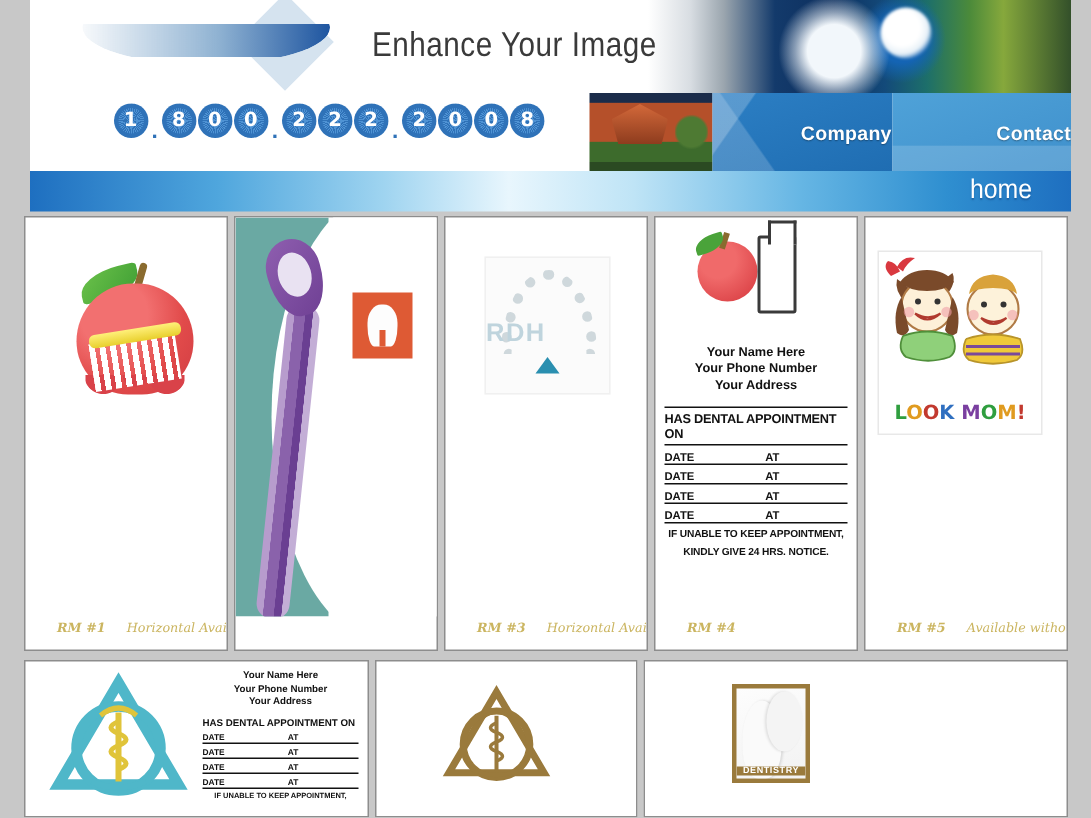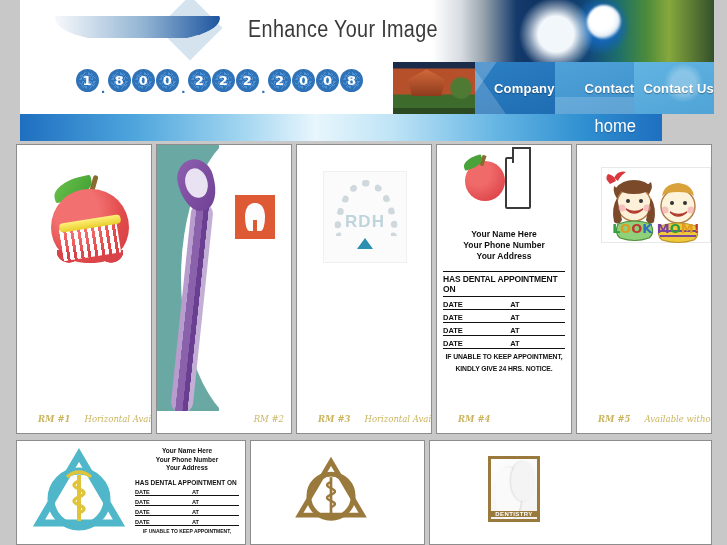--- a/index.html
+++ b/index.html
@@ -140,21 +140,21 @@
       linear-gradient(160deg,#4fa2d8,#3f90cc);
   }
   .nav-contact{
     background:
       radial-gradient(circle at 62% 40%, rgba(255,255,255,.28) 0 20%, rgba(255,255,255,0) 34%),
       linear-gradient(160deg,#62b4e2,#4fa3d6);
   }
 
   
   .bluebar{
-    position:absolute; left:20px; top:114px; width:642px; height:27px;
+    position:absolute; left:20px; top:114px; width:694px; height:27px;
     background:linear-gradient(90deg,
       #1e6fc0 0%, #4fa6dd 18%, #9fd4f0 34%, #e8f6fd 46%,
       #bfe4f6 58%, #66b6e4 74%, #2f8fd0 88%, #1e6fc0 100%);
   }
   .home{
     position:absolute; right:26px; top:2px;
     color:#ffffff; font-size:18px;
     font-family:"Liberation Sans Narrow","Liberation Sans", sans-serif;
     font-weight:400; cursor:pointer;
     text-shadow:0 1px 1px rgba(20,70,130,.5);
@@ -266,21 +266,21 @@
     position:absolute; left:26px; top:26px; width:84px; height:92px;
     background:#fbfbfb; border:1px solid #f0f0f0;
   }
   .c3arch{
     position:absolute; left:10px; top:8px; width:64px; height:56px;
     border:7px dotted #cfd8dc;
     border-radius:50% 50% 0 0 / 100% 100% 0 0;
     border-bottom:0;
   }
   .c3rdh{
-    position:absolute; left:0; right:0; top:40px; text-align:center;
+    position:absolute; left:0; right:0; top:40px; text-align:left;
     font-size:17px; font-weight:bold; color:#bfd4dd;
     font-family:"Liberation Sans", sans-serif; letter-spacing:1px;
   }
   .c3tri{
     position:absolute; left:50%; top:66px; transform:translateX(-50%);
     width:0;height:0;border-left:8px solid transparent;border-right:8px solid transparent;
     border-bottom:11px solid #2a8fb0;
   }
 
   
@@ -323,21 +323,21 @@
     border-bottom:1px solid #111;
   }
   .c4row .ln{ flex:1; }
   .c4note{
     font-size:6.8px; font-weight:bold; text-align:center;
     line-height:9px; padding-top:3px; letter-spacing:-.1px;
   }
 
   
   .c5box{
-    position:absolute; left:24px; top:22px; width:110px; height:76px;
+    position:absolute; left:8px; top:22px; width:110px; height:123px;
     background:#ffffff; border:1px solid #e8e8e8;
   }
   .c5txt{
     position:absolute; left:0; right:0; bottom:6px; text-align:center;
     font-size:13px; font-weight:bold; font-family:"DejaVu Sans", sans-serif;
   }
   .c5txt span:nth-child(1){color:#2f9e3f}
   .c5txt span:nth-child(2){color:#e09b20}
   .c5txt span:nth-child(3){color:#c2392f}
   .c5txt span:nth-child(4){color:#2f6fc0}
@@ -433,23 +433,20 @@
   </div>
 
   <div class="nav">
     <div class="nav-photo"></div>
     <div class="nav-item nav-company">
       <span>Company</span>
     </div>
     <div class="nav-item nav-products">
       <span>Contact</span>
     </div>
-    <div class="nav-item nav-contact">
-      <span>Contact Us</span>
-    </div>
   </div>
 
   <div class="bluebar">
     <div class="home">home</div>
   </div>
 
   <div class="grid">
 
     <div class="card">
       <div class="card-art">
@@ -470,23 +467,20 @@
     <div class="card">
       <div class="card-art">
         <div class="c2bg"></div>
         <div class="c2teal"></div>
         <div class="c2white"></div>
         <div class="c2handle"></div>
         <div class="c2head"></div>
         <div class="c2tooth">
             <i></i>
           </div>
-      </div>
-      <div class="cap">
-        <span class="cnote">RM #2</span>
       </div>
     </div>
 
     <div class="card">
       <div class="card-art">
         <div class="c3box">
           <div class="c3arch"></div>
           <div class="c3rdh">RDH</div>
           <div class="c3tri"></div>
         </div>

